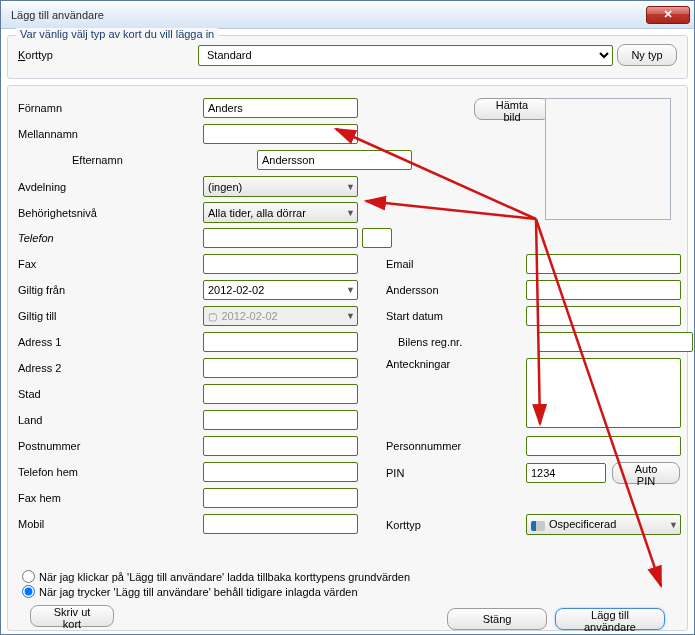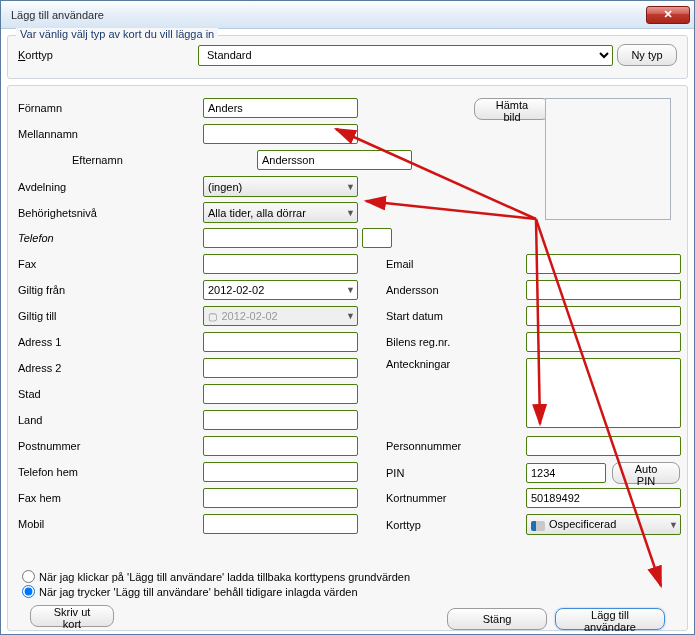--- a/index.html
+++ b/index.html
@@ -262,39 +262,35 @@
       </div>
       <div class="field-row" style="top:186px; left:368px;">
         <div class="flabel" style="width:140px;">Andersson</div>
         <input type="text" value="" style="">
       </div>
       <div class="field-row" style="top:212px; left:368px;">
         <div class="flabel" style="width:140px;">Start datum</div>
         <input type="text" value="" style="">
       </div>
       <div class="field-row" style="top:238px; left:368px;">
-        <div class="flabel" style="width:140px;">Bilens reg.nr.</div>
+        <div class="flabel" style="width:140px;margin-left:12px;">Bilens reg.nr.</div>
         <input type="text" value="" style="">
       </div>
       <div class="field-row" style="top:264px; left:368px; align-items:flex-start;">
         <div class="flabel" style="width:140px;">Anteckningar</div>
         <textarea class="annot-textarea" style=""></textarea>
       </div>
       <div class="field-row" style="top:342px; left:368px;">
         <div class="flabel" style="width:140px;">Personnummer</div>
         <input type="text" value="" style="">
       </div>
       <div class="field-row" style="top:368px; left:368px;">
         <div class="flabel" style="width:140px;">PIN</div>
         <input type="text" style="width: 80px;" value="1234">
         <button class="btn" style="margin-left:6px; width:68px;">Auto PIN</button>
-      </div>
-      <div class="field-row" style="top:394px; left:368px;">
-        <div class="flabel" style="width:140px;">Kortnummer</div>
-        <input type="text" value="50189492" style="">
       </div>
       <div class="field-row" style="top:420px; left:368px;">
         <div class="flabel" style="width:140px;">Korttyp</div>
         <div class="combo" style="width:155px;">
           <span><span class="kort-icon"></span><span>Ospecificerad</span></span>
           <span class="arrow">▼</span>
         </div>
       </div>
 
       <div style="position:absolute; top:474px; left:4px;">

